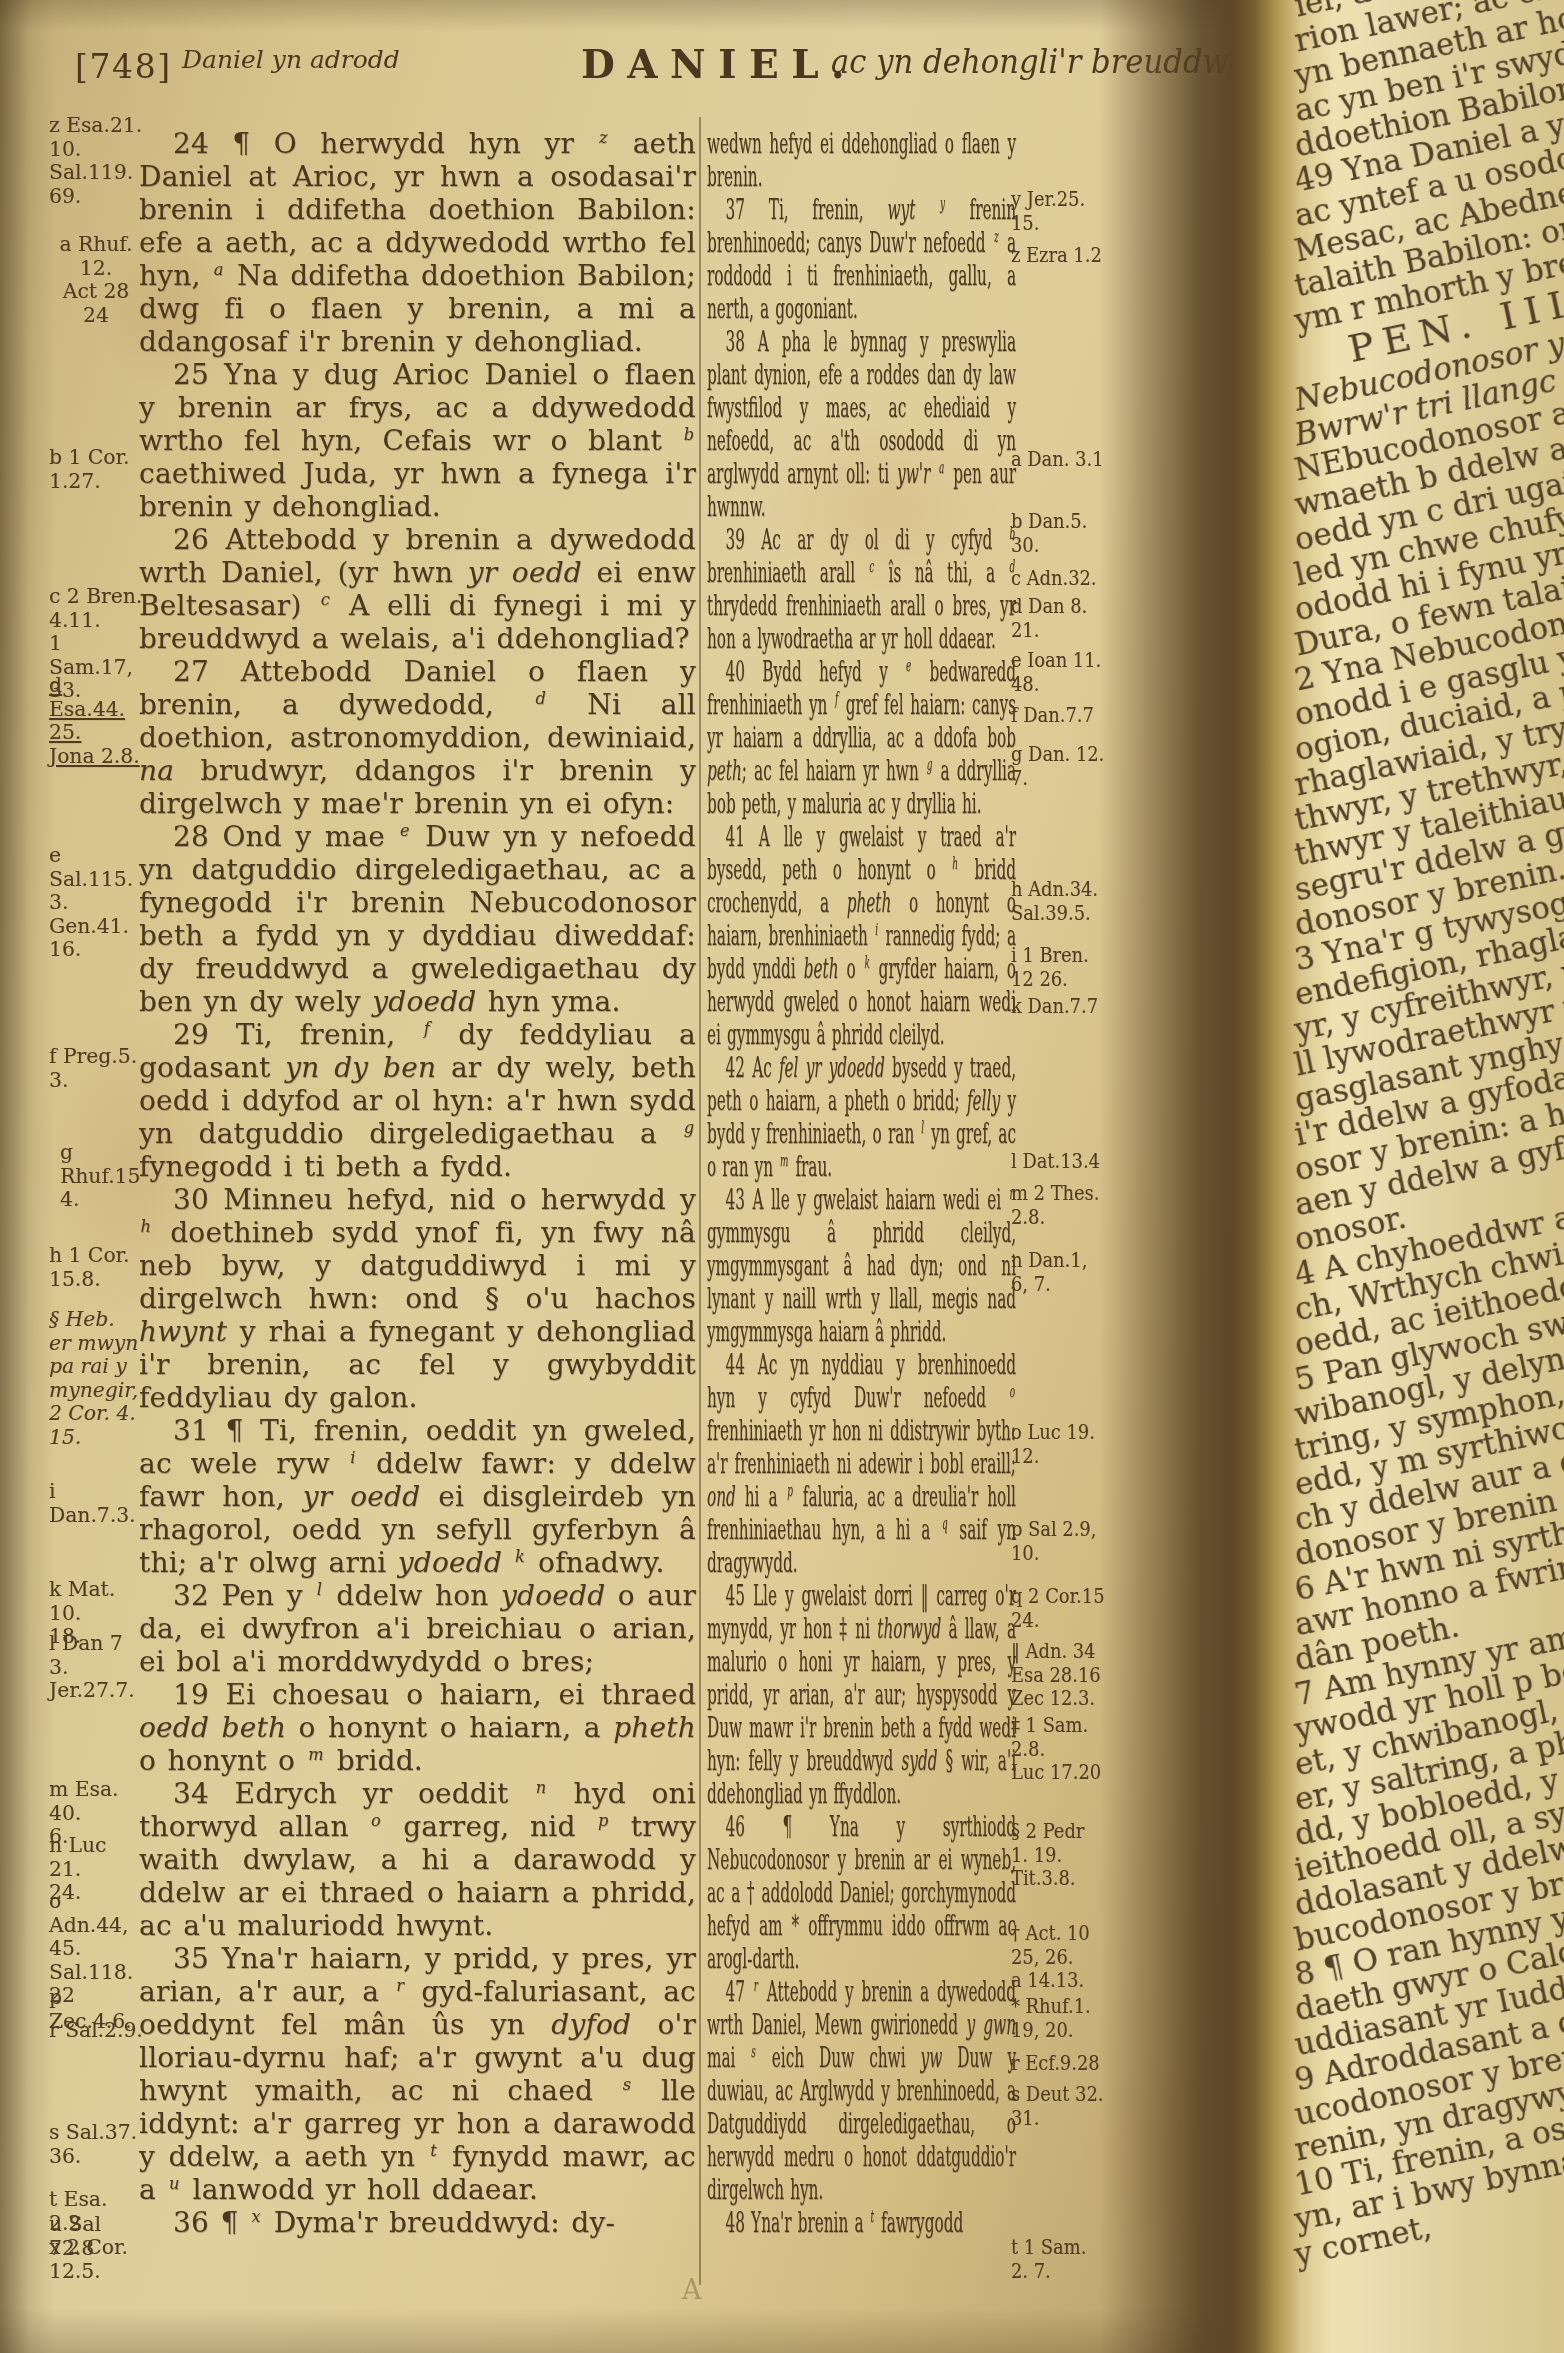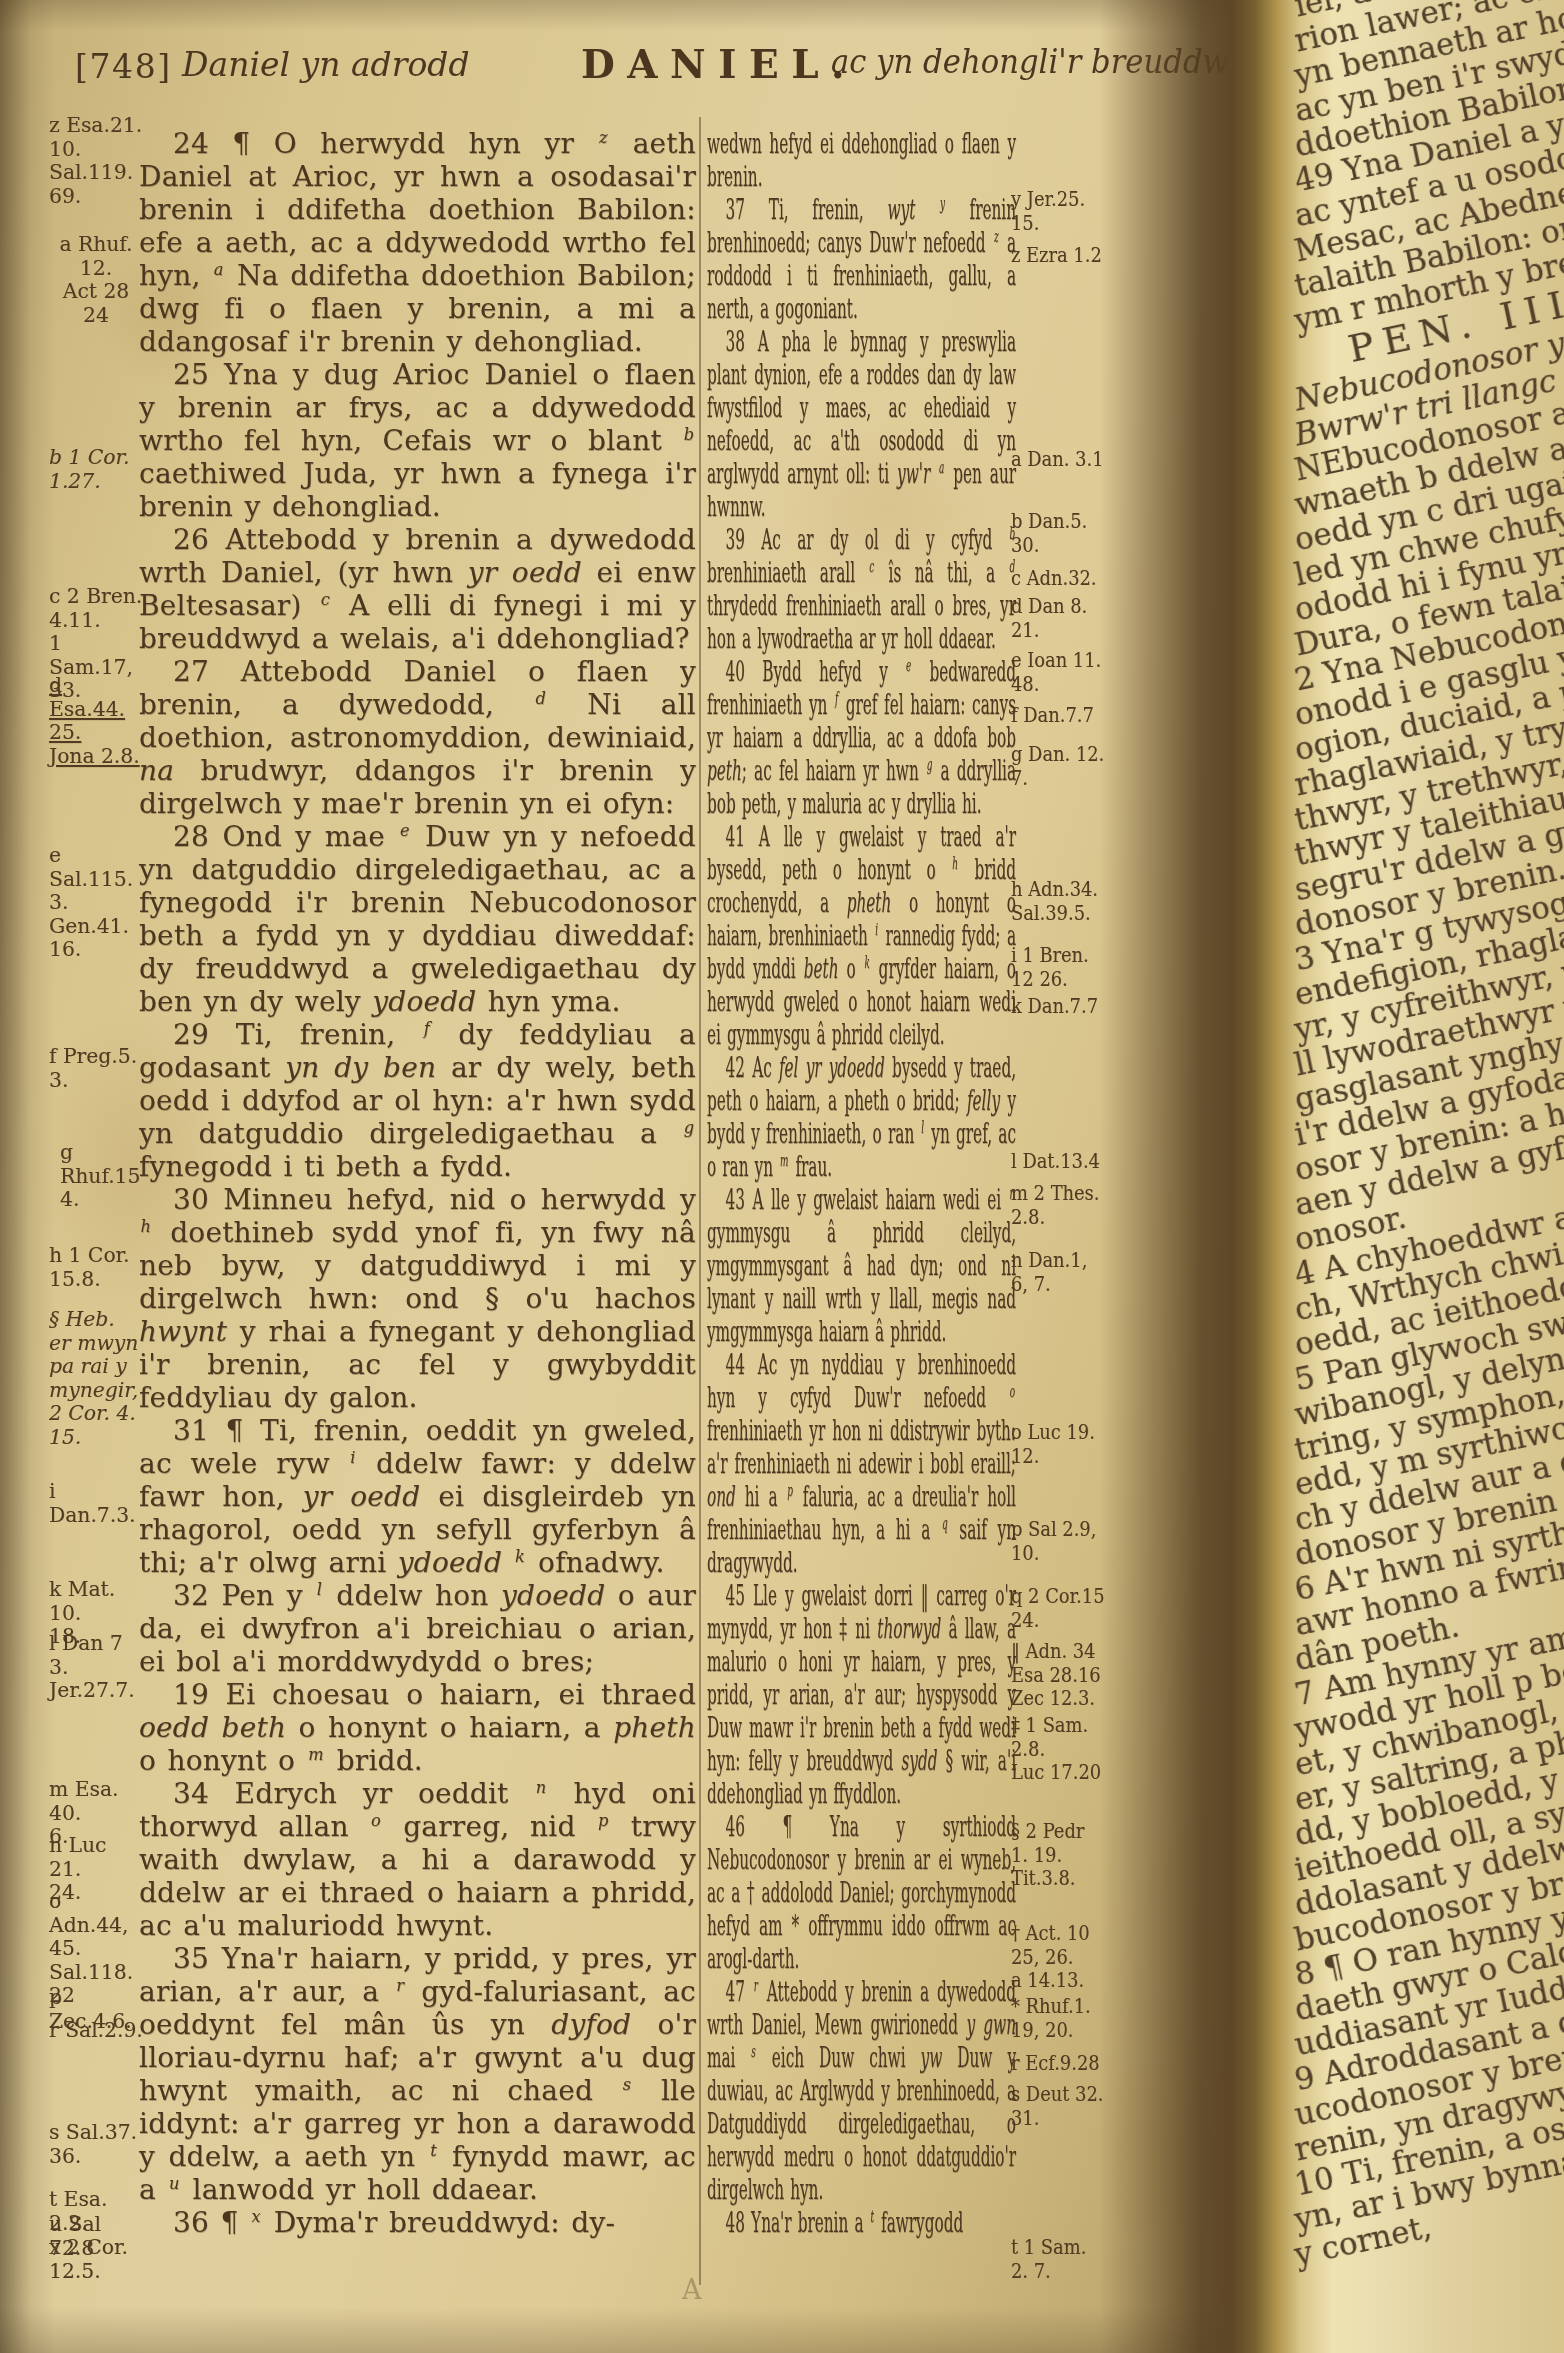--- a/index.html
+++ b/index.html
@@ -16,21 +16,21 @@
   .stain{position:absolute;border-radius:50%;pointer-events:none;}
   .s1{left:31px;top:1002px;width:203px;height:329px;background:radial-gradient(ellipse,rgba(150,95,35,.14),transparent 70%);}
   .s2{left:767px;top:423px;width:235px;height:172px;background:radial-gradient(ellipse,rgba(160,100,40,.10),transparent 70%);}
   .s3{left:1080px;top:2034px;width:266px;height:235px;background:radial-gradient(ellipse,rgba(150,90,35,.13),transparent 70%);}
   .s4{left:188px;top:1972px;width:329px;height:203px;background:radial-gradient(ellipse,rgba(150,95,40,.10),transparent 70%);}
   .s5{left:94px;top:235px;width:156px;height:156px;background:radial-gradient(ellipse,rgba(140,85,30,.12),transparent 70%);}
 
   .ink{color:#4b3720;}
   
   .pageno{position:absolute;left:75px;top:47px;font-size:33px;letter-spacing:1.6px;}
-  .rh-left{position:absolute;left:182px;top:45px;font-size:33px;font-style:italic;}
+  .rh-left{position:absolute;left:182px;top:45px;font-size:25px;font-style:italic;}
   .title{position:absolute;left:581px;top:41px;font-size:39px;letter-spacing:12.5px;font-weight:bold;}
   .rh-right{position:absolute;left:831px;top:42px;font-size:33px;font-style:italic;transform:scaleX(.93);transform-origin:0 0;}
 
   
   .col{position:absolute;top:127px;text-align:justify;line-height:33px;font-size:28px;
     word-spacing:2.3px;letter-spacing:0.2px;text-shadow:0.5px 0.5px 0.5px rgba(75,55,28,.35);}
   #colL{left:139px;width:557px;}
   #colRwrap{left:707px;top:127px;position:absolute;}
   #colR{position:relative;width:567px;transform:scaleX(.545);transform-origin:0 0;
     text-align:justify;line-height:33px;font-size:28px;word-spacing:2.3px;
@@ -84,21 +84,21 @@
   <div class="rh-right ink">ac yn dehongli'r breuddwyd.</div>
 
   <div class="mnotes" id="lmargin">
       <div class="mnote" style="top: 114px;">z Esa.21.
 10.
 Sal.119.
 69.</div>
       <div class="mnote" style="top: 233px; text-align: center;">a Rhuf.
 12.
 Act 28 24</div>
-      <div class="mnote" style="top: 446px; font-style: italic;">b 1 Cor.
+      <div class="mnote" style="top: 446px;">b 1 Cor.
 1.27.</div>
       <div class="mnote" style="top: 585px;">c 2 Bren.
 4.11.
 1 Sam.17,
 33.</div>
       <div class="mnote" style="top: 674px; text-decoration: underline;">d Esa.44.
 25.
 Jona 2.8.</div>
       <div class="mnote" style="top: 844px;">e Sal.115.
 3.

